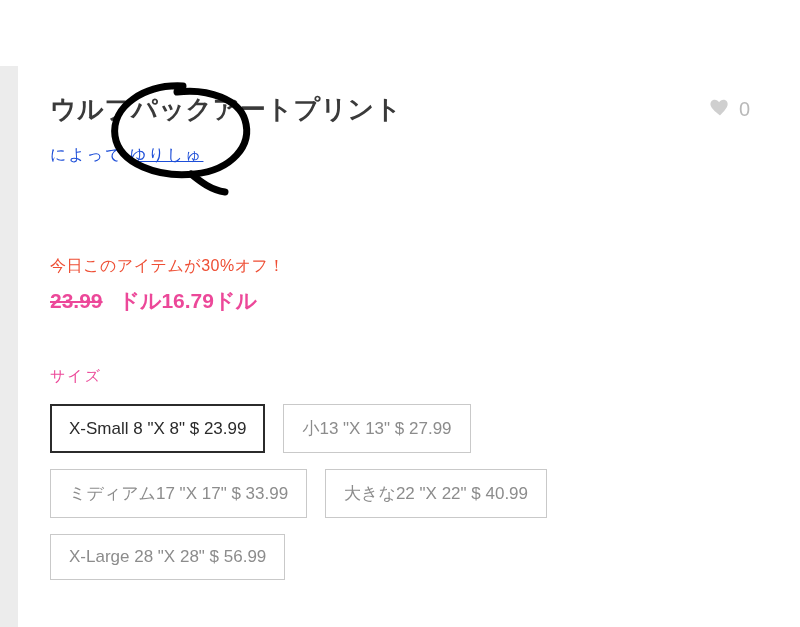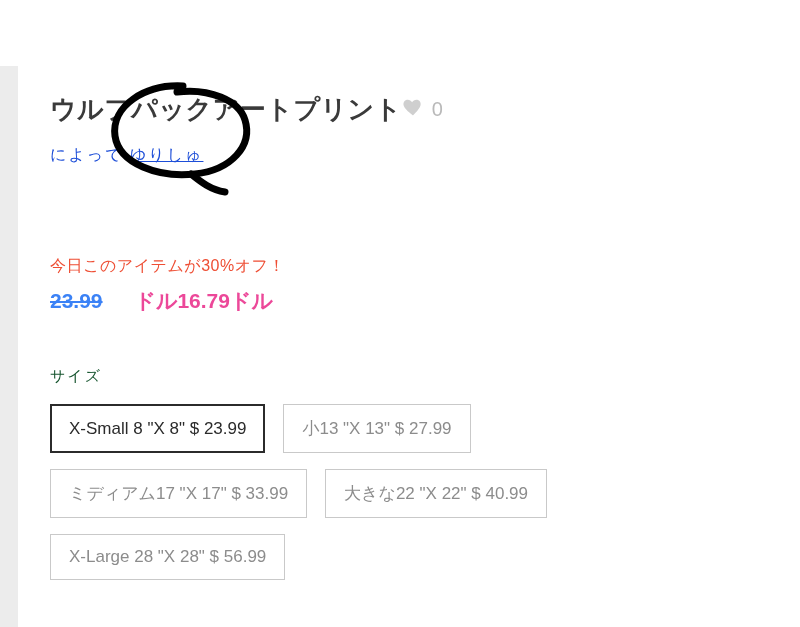--- a/index.html
+++ b/index.html
@@ -16,20 +16,21 @@
     width: 18px;
     height: 561px;
     background: #ececec;
   }
   .page {
     padding: 92px 50px 0 50px;
   }
   .title-row {
     display: flex;
     align-items: flex-start;
+    justify-content: space-between;
   }
   .title {
     font-size: 26px;
     font-weight: 600;
     color: #3a3a3a;
     letter-spacing: 0.5px;
   }
   .fav {
     display: flex;
     align-items: center;
@@ -54,31 +55,31 @@
     color: #ee4e34;
     font-size: 16px;
     letter-spacing: 0.5px;
   }
   .price-row {
     margin-top: 10px;
     font-size: 21px;
     font-weight: 600;
   }
   .price-old {
-    color: #3b82f6;
+    color: #ec4899;
     text-decoration: line-through;
-    margin-right: 26px;
+    margin-right: 10px;
   }
   .price-new {
     color: #ec4899;
   }
   .size-label {
     margin-top: 52px;
     font-size: 15px;
-    color: #14532d;
+    color: #ec4899;
     letter-spacing: 2px;
   }
   .options {
     margin-top: 18px;
     display: flex;
     flex-wrap: wrap;
     gap: 16px 18px;
     max-width: 640px;
   }
   .opt {

